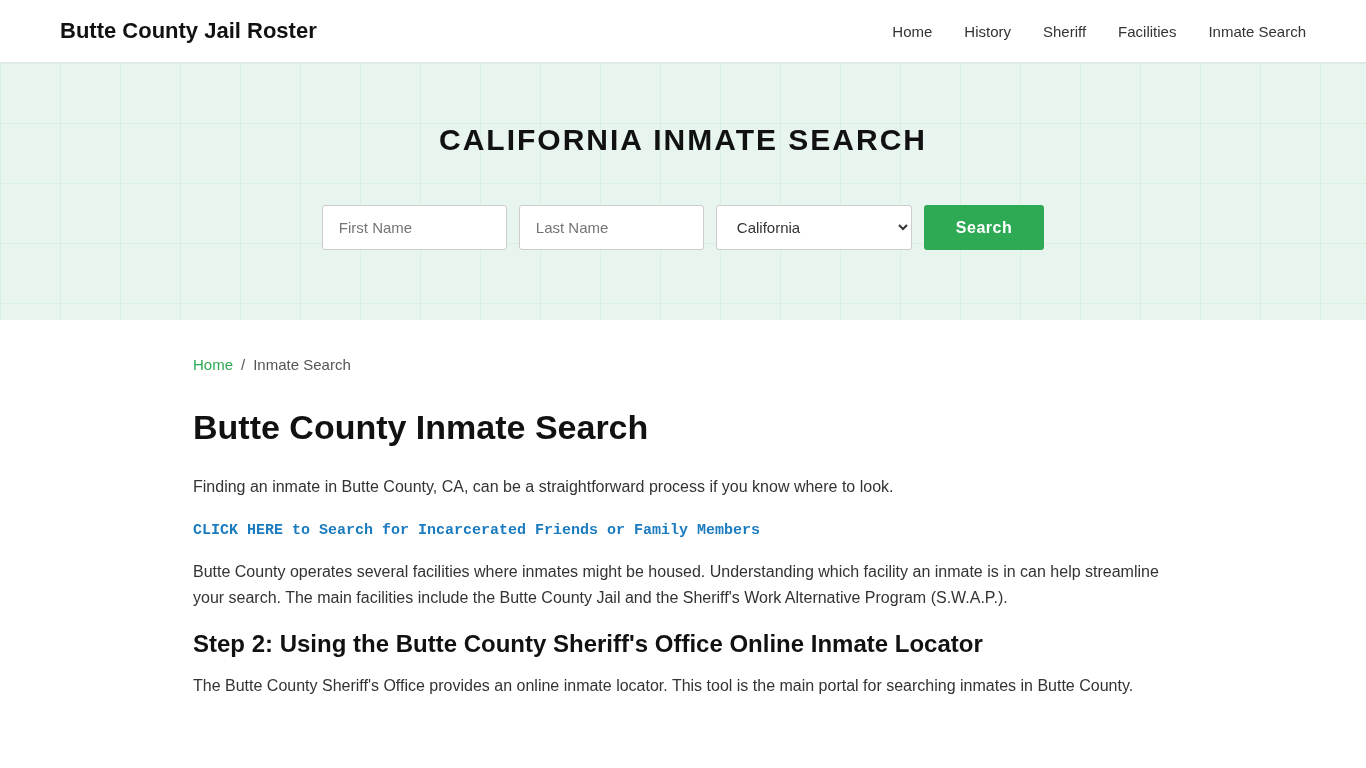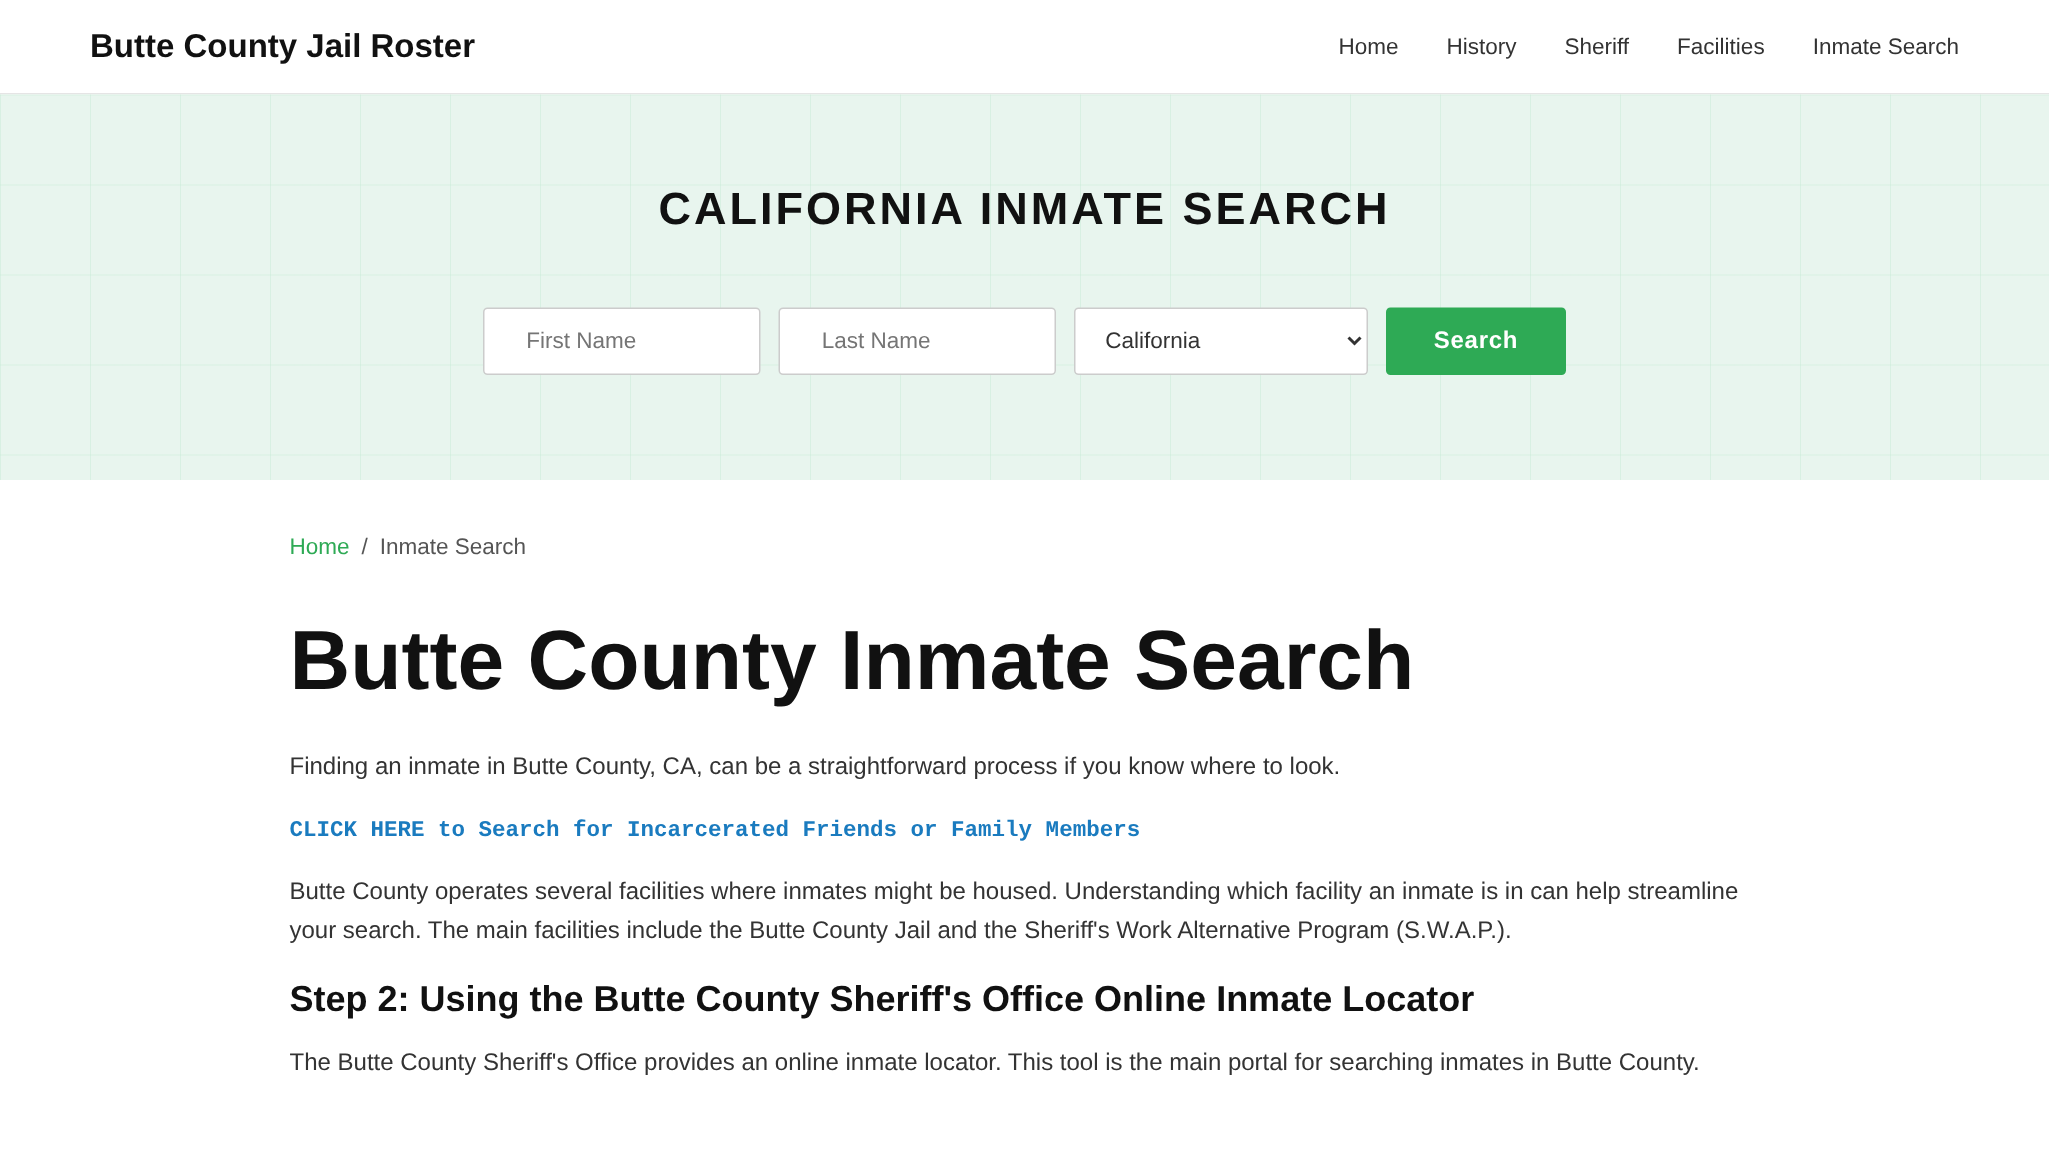--- a/index.html
+++ b/index.html
@@ -53,21 +53,21 @@
       text-transform: uppercase;
     }
     .search-form {
       display: flex;
       justify-content: center;
       gap: 12px;
       flex-wrap: wrap;
     }
     .search-form input {
       width: 185px;
-      padding: 12px 28px;
+      padding: 12px 16px;
       border: 1px solid #ccc;
       border-radius: 3px;
       font-size: 15px;
       font-family: Arial, sans-serif;
       color: #888;
       background: #fff;
       outline: none;
     }
     .search-form select {
       width: 196px;
@@ -112,21 +112,21 @@
       margin-bottom: 36px;
     }
     .breadcrumb a {
       color: #2eaa55;
       text-decoration: none;
     }
     .breadcrumb span { color: #555; }
 
     
     .page-heading {
-      font-size: 56px;
+      font-size: 34px;
       font-weight: 900;
       font-family: Arial, sans-serif;
       color: #111;
       margin-bottom: 28px;
       line-height: 1.1;
       margin-top: 15px;
     }
 
     
     .content p {

